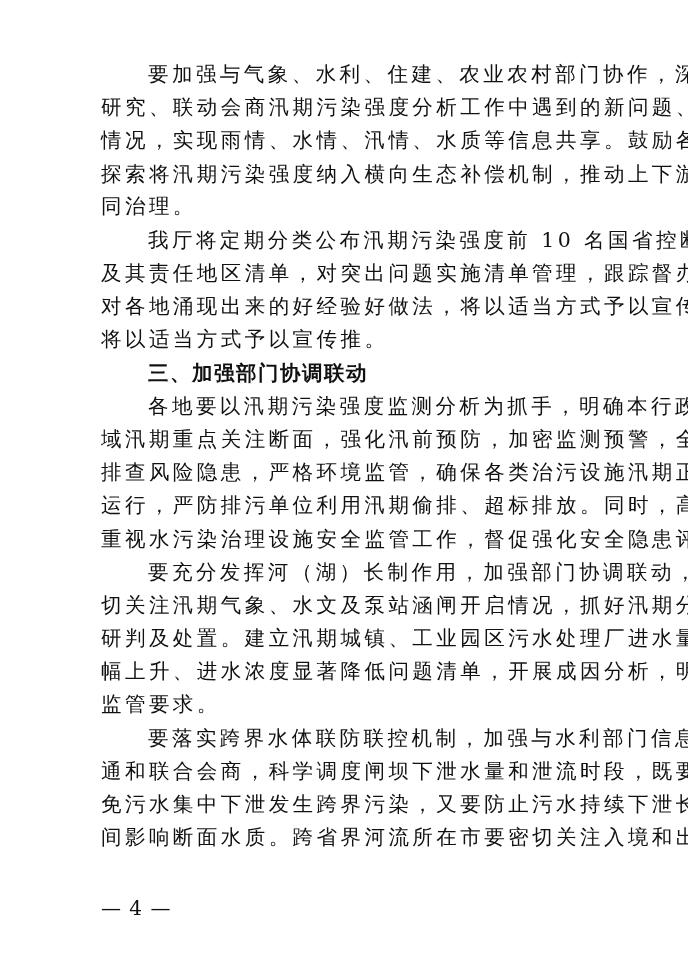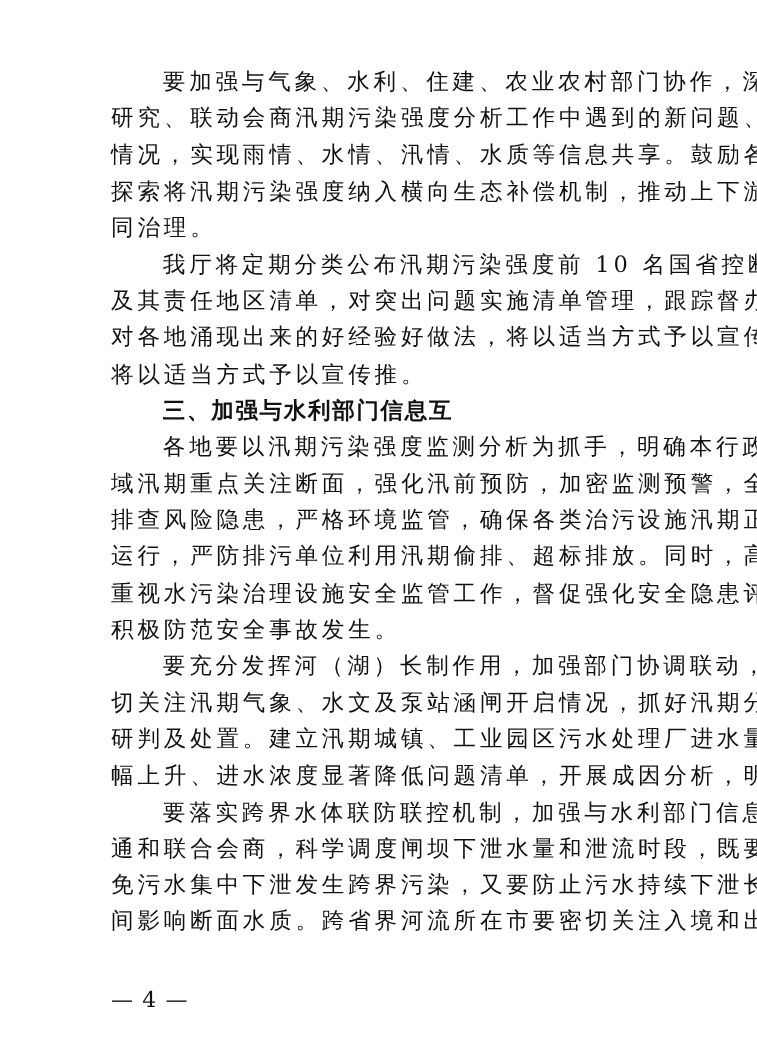--- a/index.html
+++ b/index.html
@@ -25,20 +25,21 @@
       height: 33.2px;
       line-height: 33.2px;
       font-size: 20.5px;
       white-space: nowrap;
       letter-spacing: 3.45px;
       text-align: justify;
       text-align-last: justify;
     }
     .line.last {
       text-align-last: left;
+      font-family: Liberation Mono, monospace;
     }
     .line.indent {
       padding-left: 47px;
     }
     .heading {
       font-family: "DejaVu Sans", "Liberation Sans", sans-serif;
       font-weight: bold;
       text-align-last: left;
       letter-spacing: 1.5px;
     }
@@ -65,36 +66,36 @@
     <div class="line last">同治理。</div>
   </div>
 
   <div>
     <div class="line indent">我厅将定期分类公布汛期污染强度前 10 名国省控断面</div>
     <div class="line">及其责任地区清单，对突出问题实施清单管理，跟踪督办。</div>
     <div class="line">对各地涌现出来的好经验好做法，将以适当方式予以宣传推</div>
     <div class="line last">将以适当方式予以宣传推。</div>
   </div>
 
-  <div class="line indent heading">三、加强与水利部门信息互</div>
+  <div class="line indent heading">三、加强部门协调联动</div>
 
   <div>
     <div class="line indent">各地要以汛期污染强度监测分析为抓手，明确本行政区</div>
     <div class="line">域汛期重点关注断面，强化汛前预防，加密监测预警，全面</div>
     <div class="line">排查风险隐患，严格环境监管，确保各类治污设施汛期正常</div>
     <div class="line">运行，严防排污单位利用汛期偷排、超标排放。同时，高度</div>
     <div class="line">重视水污染治理设施安全监管工作，督促强化安全隐患评估，</div>
-    <div class="line last">积极防范安全事故发生。</div>
   </div>
 
   <div>
     <div class="line indent">要充分发挥河（湖）长制作用，加强部门协调联动，密</div>
     <div class="line">切关注汛期气象、水文及泵站涵闸开启情况，抓好汛期分析</div>
     <div class="line">研判及处置。建立汛期城镇、工业园区污水处理厂进水量大</div>
     <div class="line">幅上升、进水浓度显著降低问题清单，开展成因分析，明确</div>
+    <div class="line last">监管要求。</div>
   </div>
 
   <div>
     <div class="line indent">要落实跨界水体联防联控机制，加强与水利部门信息互</div>
     <div class="line">通和联合会商，科学调度闸坝下泄水量和泄流时段，既要避</div>
     <div class="line">免污水集中下泄发生跨界污染，又要防止污水持续下泄长时</div>
     <div class="line">间影响断面水质。跨省界河流所在市要密切关注入境和出境</div>
   </div>
 
 </div>

